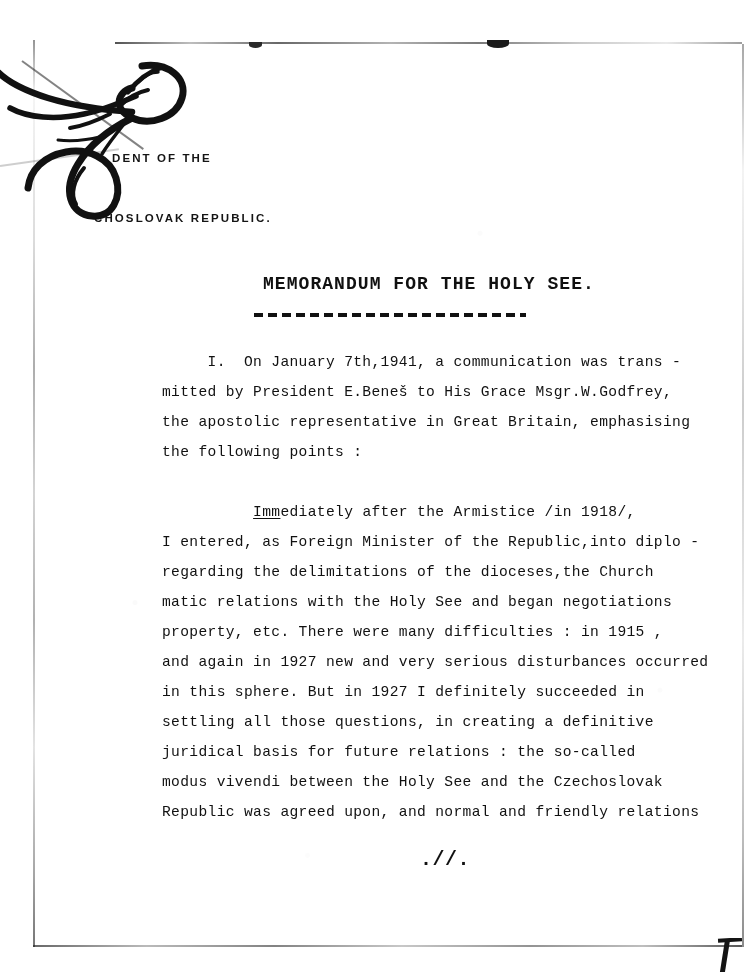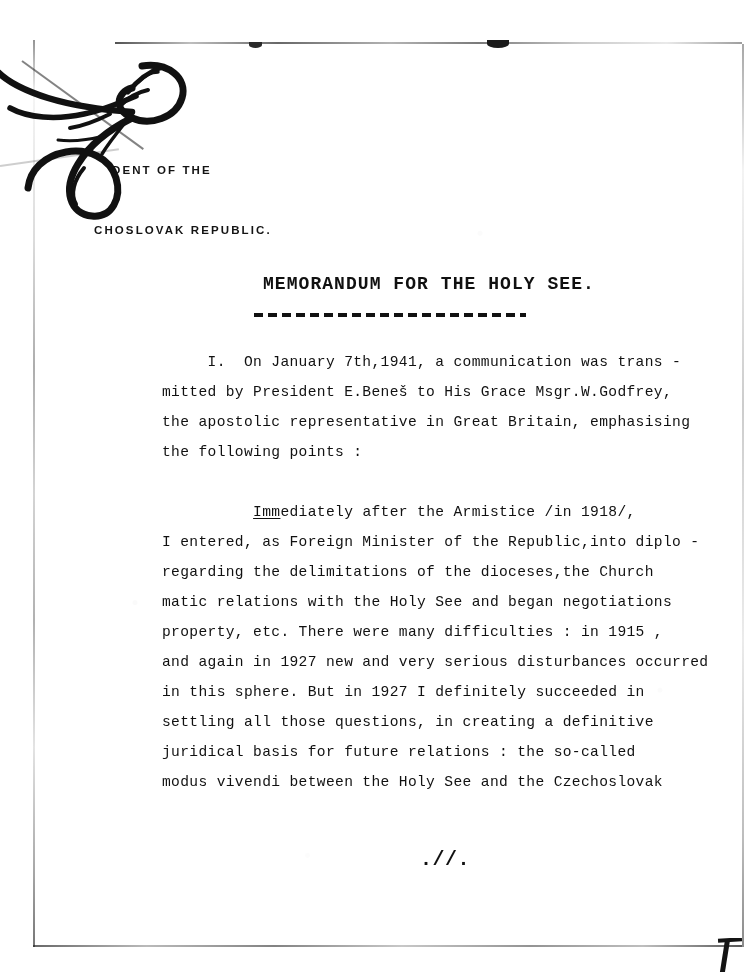--- a/index.html
+++ b/index.html
@@ -141,21 +141,21 @@
     width: 120px; height: 2px;
     background: rgba(30,30,30,0.22);
     transform: rotate(-8deg);
     transform-origin: left center;
   }
 
   
   .letterhead {
     position: absolute;
     left: 112px;
-    top: 120px;
+    top: 108px;
     font-family: "Liberation Sans", sans-serif;
     font-size: 11.5px;
     font-weight: 700;
     letter-spacing: 2.1px;
     line-height: 20px;
     color: #141414;
     white-space: pre;
   }
   .letterhead-line2 { margin-left: -18px; }
 
@@ -269,17 +269,18 @@
       <div class="line">          <span class="u">Imm</span>ediately after the Armistice /in 1918/,</div>
       <div class="line">I entered, as Foreign Minister of the Republic,into diplo -</div>
       <div class="line">regarding the delimitations of the dioceses,the Church</div>
       <div class="line">matic relations with the Holy See and began negotiations</div>
       <div class="line">property, etc. There were many difficulties : in 1915 ,</div>
       <div class="line">and again in 1927 new and very serious disturbances occurred</div>
       <div class="line">in this sphere. But in 1927 I definitely succeeded in</div>
       <div class="line">settling all those questions, in creating a definitive</div>
       <div class="line">juridical basis for future relations : the so-called</div>
       <div class="line">modus vivendi between the Holy See and the Czechoslovak</div>
+      <div class="line">Republic was agreed upon, and normal and friendly relations</div>
     </div>
 
   <div class="page-marker">.//.</div>
 
 </div>
 
 </body></html>

